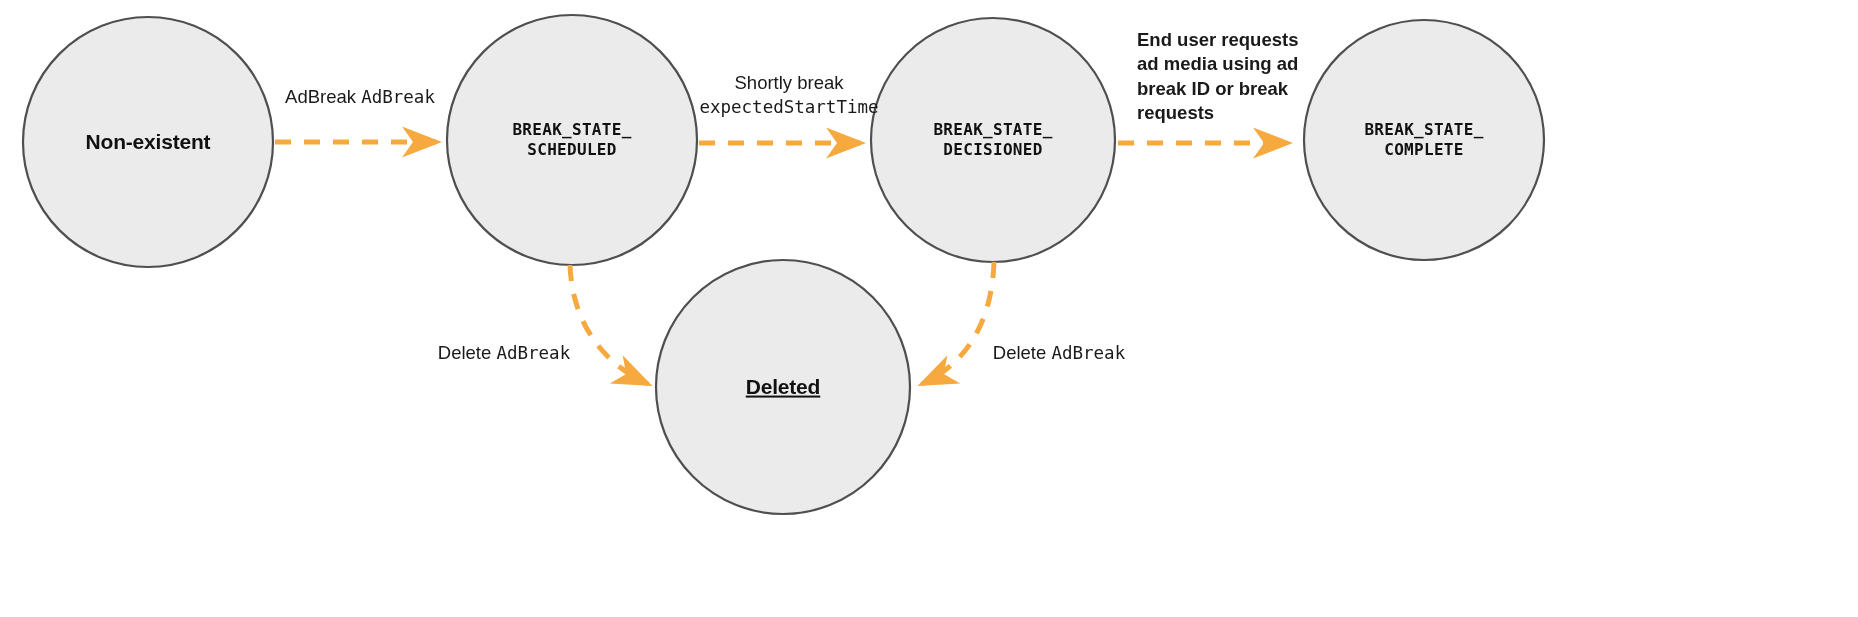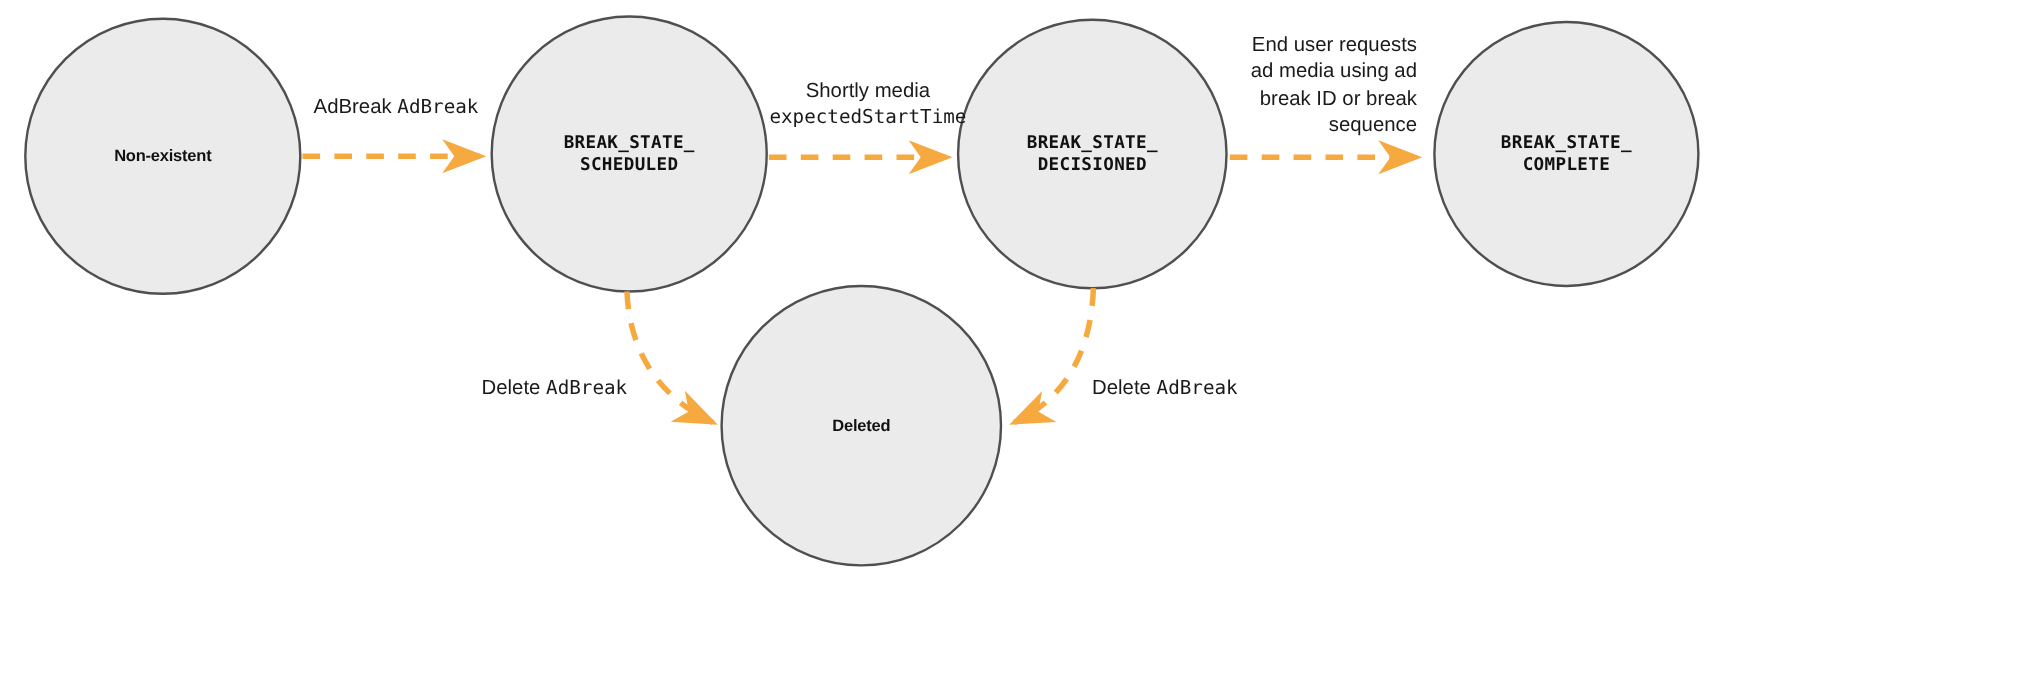--- a/index.html
+++ b/index.html
@@ -37,21 +37,21 @@
     text-align: center;
     color: #111111;
     font-weight: bold;
     line-height: 1.28;
     white-space: pre;
     transform: translate(-50%, -50%);
     pointer-events: none;
   }
   .node-label.sans {
     font-family: "Liberation Sans", sans-serif;
-    font-size: 15px;
+    font-size: 21px;
     letter-spacing: -0.2px;
   }
   .node-label.mono {
     font-family: "DejaVu Sans Mono", monospace;
     font-size: 16px;
     letter-spacing: 0.3px;
   }
   .edge-label {
     position: absolute;
     color: #1a1a1a;
@@ -64,21 +64,22 @@
   .edge-label .mono-part {
     font-family: "DejaVu Sans Mono", monospace;
     font-size: 17.5px;
   }
   .edge-label.center {
     transform: translate(-50%, -50%);
     text-align: center;
   }
   .edge-label.left {
     transform: translate(0, -50%);
-    text-align: right;
+    text-align: left;
+    font-weight: bold;
   }
 </style>
 </head>
 <body>
 
 <div id="diagram-root">
 
   <svg class="canvas" viewBox="0 0 1858 617">
     <defs>
       <marker id="arrowhead" markerWidth="9" markerHeight="7" refX="7.4" refY="3.5" orient="auto" markerUnits="strokeWidth">
@@ -107,25 +108,25 @@
 
   <div class="node-label mono" style="left:572px; top:140px;">BREAK_STATE_
 SCHEDULED</div>
 
   <div class="node-label mono" style="left:993px; top:140px;">BREAK_STATE_
 DECISIONED</div>
 
   <div class="node-label mono" style="left:1424px; top:140px;">BREAK_STATE_
 COMPLETE</div>
 
-  <div class="node-label sans" style="left:783px; top:387px;">Deleted</div>
+  <div class="node-label sans" style="left:783px; top:387px;text-decoration:underline;">Deleted</div>
 
   <div class="edge-label center" style="left:360px; top:97px;"><span>AdBreak </span><span class="mono-part">AdBreak</span></div>
 
-  <div class="edge-label center" style="left:789px; top:95px;"><span>Shortly media</span><br><span class="mono-part">expectedStartTime</span></div>
+  <div class="edge-label center" style="left:789px; top:95px;"><span>Shortly break</span><br><span class="mono-part">expectedStartTime</span></div>
 
-  <div class="edge-label left" style="left:1137px; top:77px;"><span>End user requests</span><br><span>ad media using ad</span><br><span>break ID or break</span><br><span>sequence</span></div>
+  <div class="edge-label left" style="left:1137px; top:77px;"><span>End user requests</span><br><span>ad media using ad</span><br><span>break ID or break</span><br><span>requests</span></div>
 
   <div class="edge-label center" style="left:504px; top:353px;"><span>Delete </span><span class="mono-part">AdBreak</span></div>
 
   <div class="edge-label center" style="left:1059px; top:353px;"><span>Delete </span><span class="mono-part">AdBreak</span></div>
 
 </div>
 
 </body></html>

